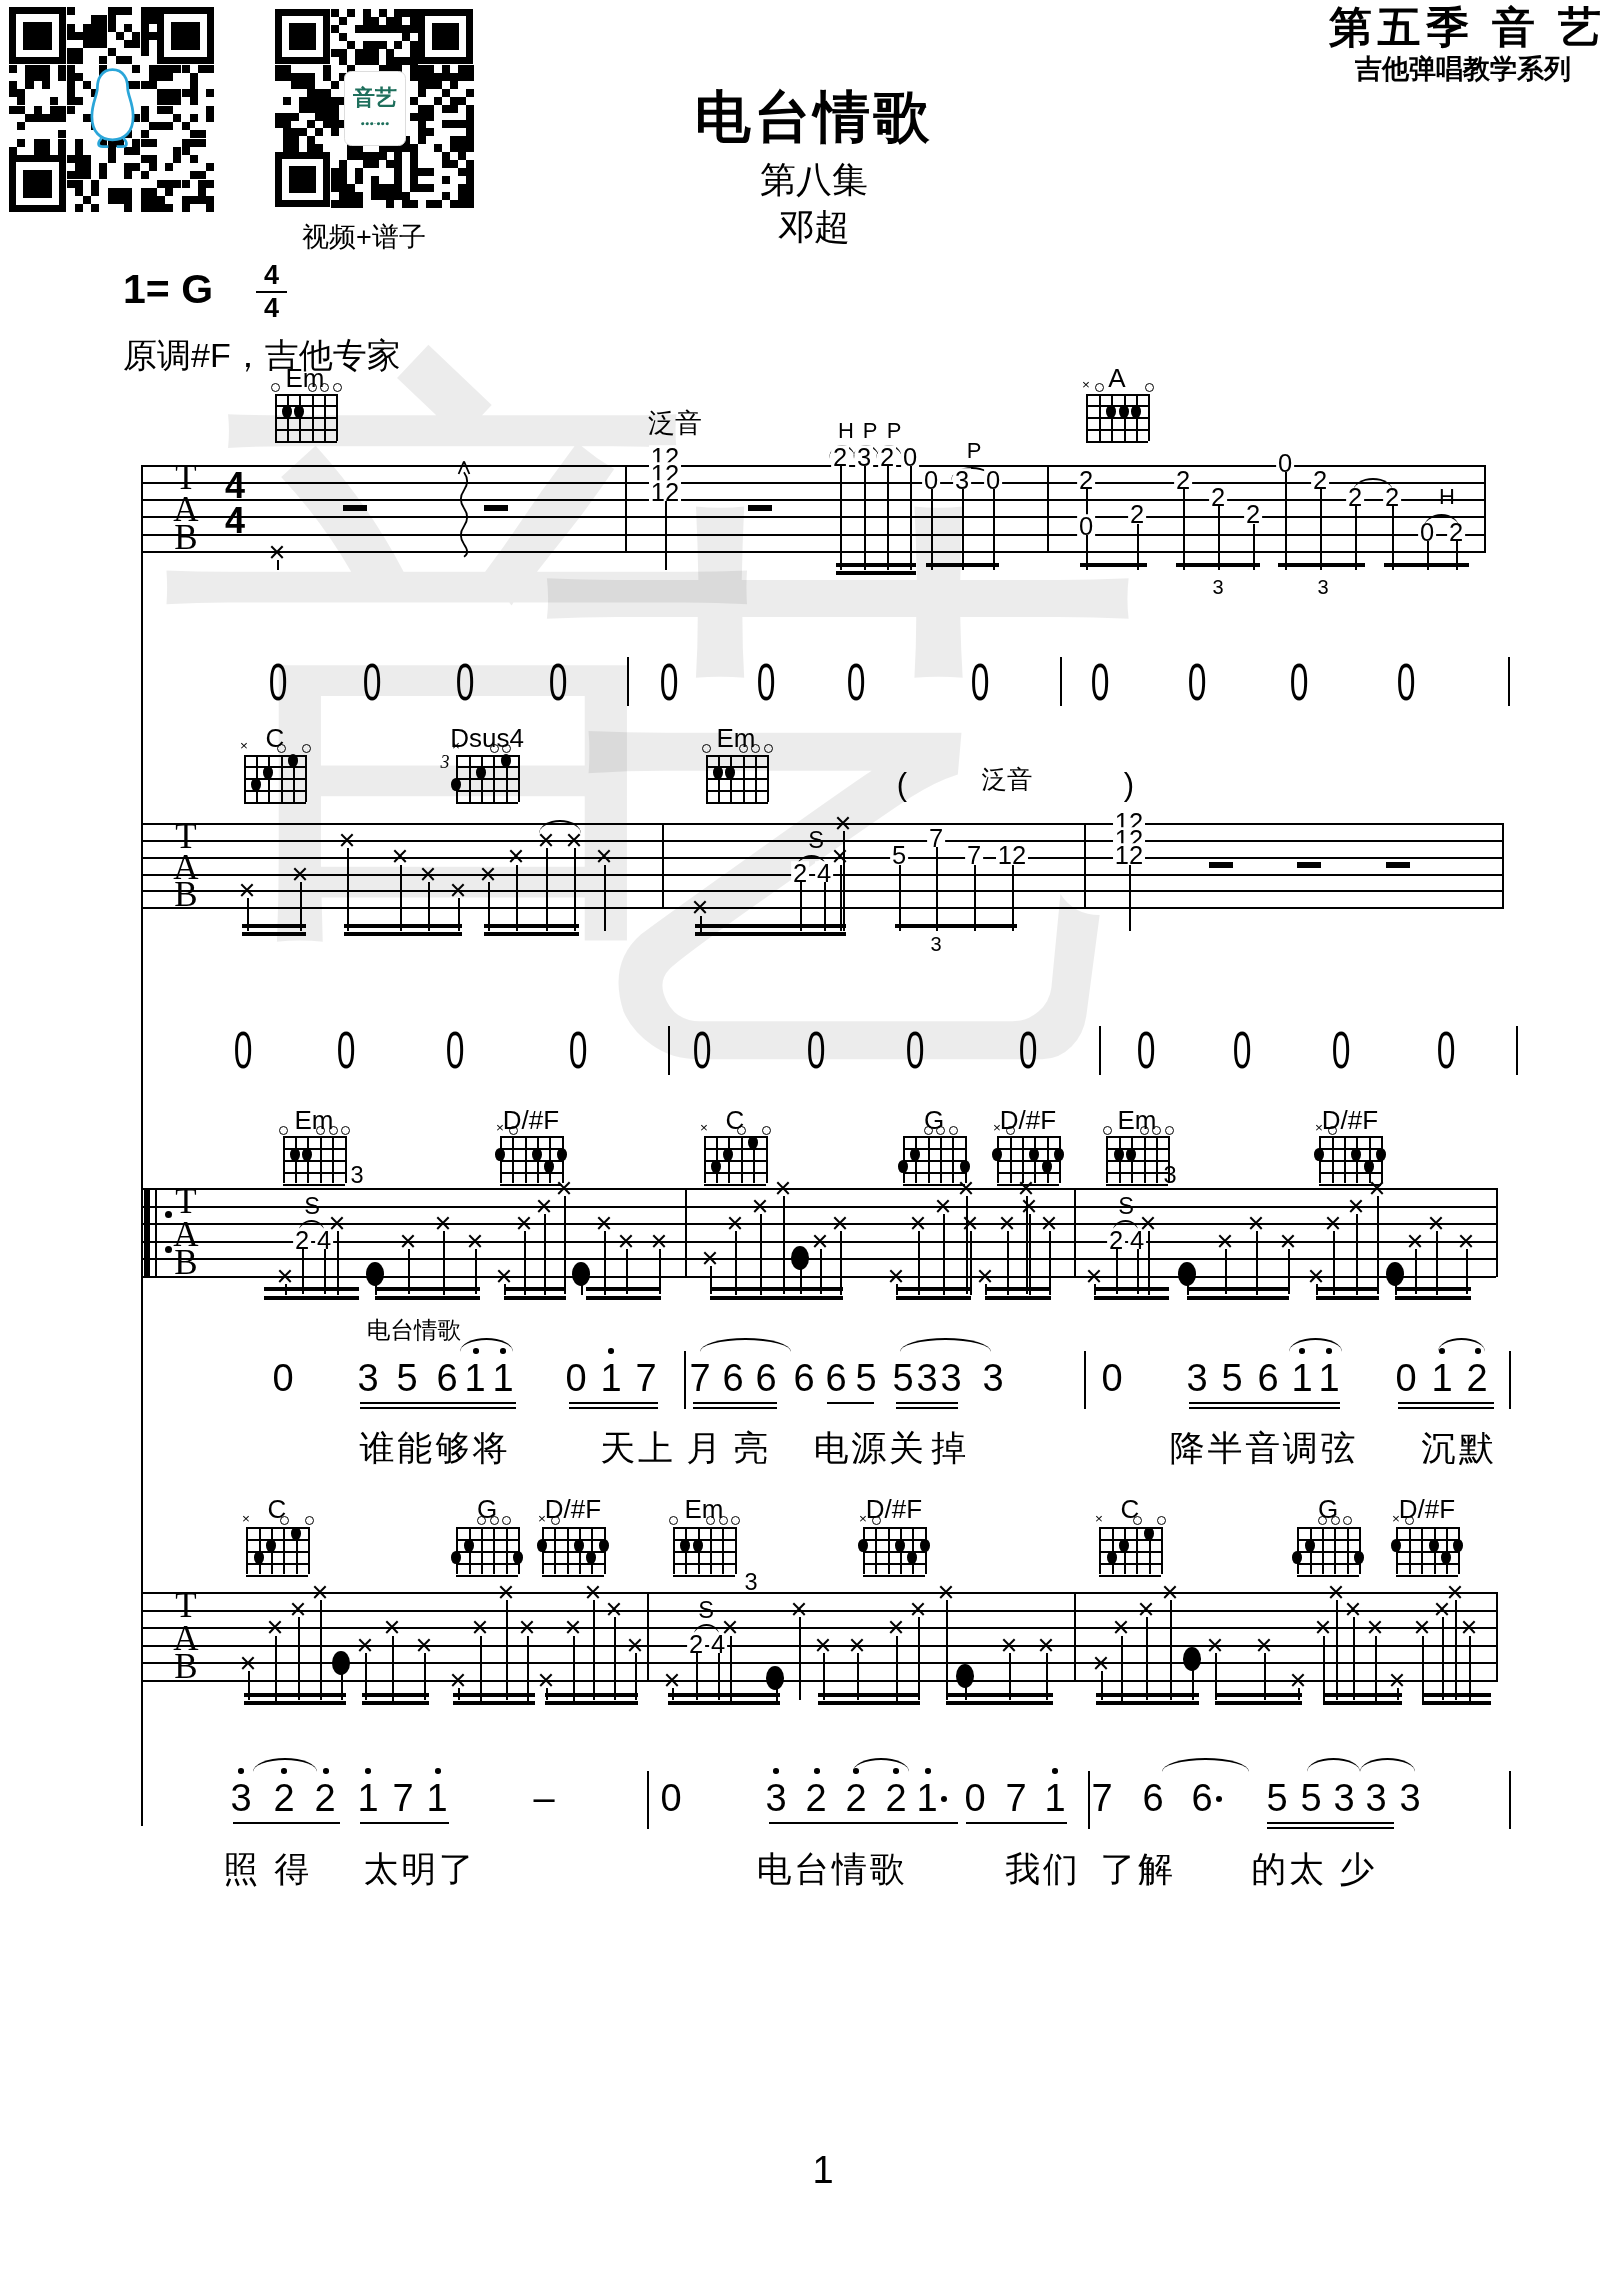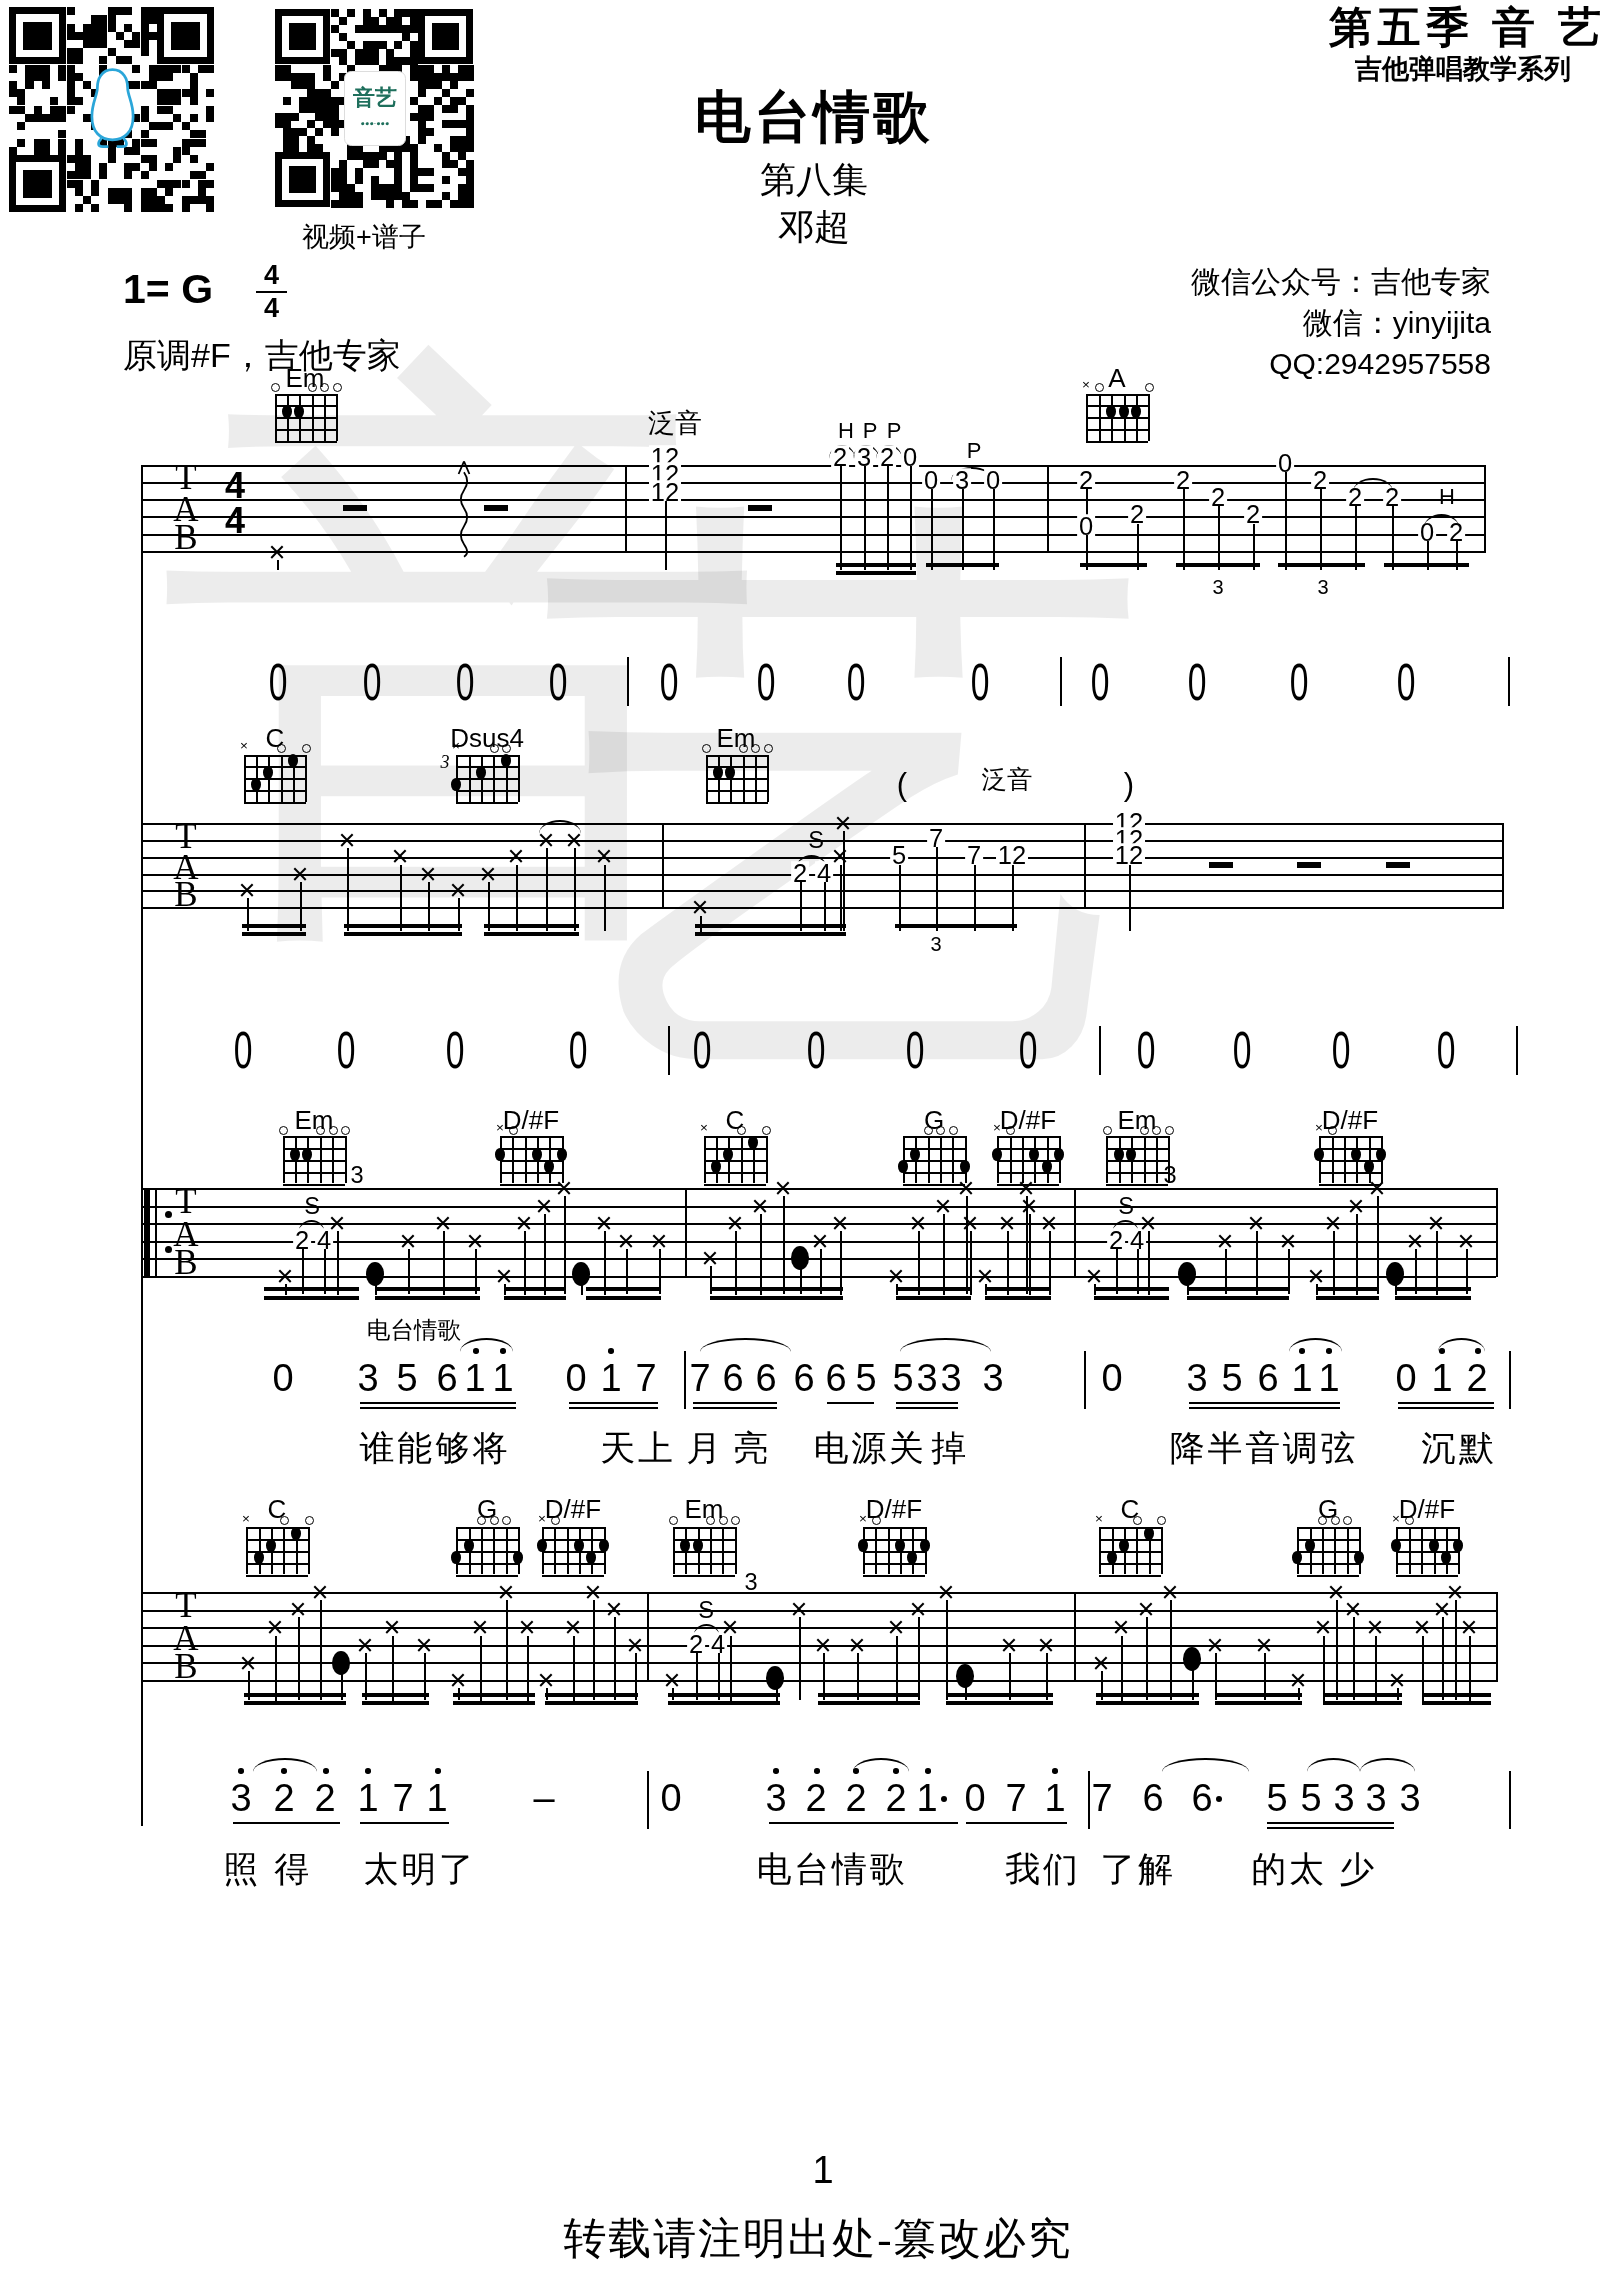--- a/index.html
+++ b/index.html
@@ -560,28 +560,22 @@
   <div class="av lay tx cx" style="left:814px;top:209px;font-size:36px;">邓超</div>
 
   <div class="av lay tx" style="left:123px;top:269px;font-size:41px;font-weight:600;">1= G</div>
   <div class="av lay" style="left:256px;top:262px;text-align:center;">
     <div style="font-size:27px;font-weight:bold;line-height:1;">4</div>
     <div class="ln" style="width:31px;height:2.7px;margin:1.8px 0;"></div>
     <div style="font-size:27px;font-weight:bold;line-height:1;">4</div>
   </div>
   <div class="av lay tx" style="left:123px;top:338px;font-size:34px;">原调#F，吉他专家</div>
 
-  <div class="av lay contact" style="right:132px;top:262px;">
-    <div>微信公众号：吉他专家</div>
-    <div>微信：yinyijita</div>
-    <div>QQ:2942957558</div>
-  </div>
 
   <div class="av lay tx cx" style="left:823px;top:2151px;font-size:38px;">1</div>
-  <div class="av lay tx cx serif" style="left:818px;top:2217px;font-size:43px;letter-spacing:1.8px;">转载请注明出处-篡改必究</div>
 
 <div class="av lay ln" style="left: 141px; top: 465px; width: 1.8px; height: 1361px;"></div>
     <div class="av lay ln" style="left: 141px; top: 465px; width: 1343px; height: 1.8px;"></div>
     <div class="av lay ln" style="left: 141px; top: 482px; width: 1343px; height: 1.8px;"></div>
     <div class="av lay ln" style="left: 141px; top: 499px; width: 1343px; height: 1.8px;"></div>
     <div class="av lay ln" style="left: 141px; top: 516px; width: 1343px; height: 1.8px;"></div>
     <div class="av lay ln" style="left: 141px; top: 534px; width: 1343px; height: 1.8px;"></div>
     <div class="av lay ln" style="left: 141px; top: 551px; width: 1343px; height: 1.8px;"></div>
     <div class="av lay ln" style="left: 1484px; top: 465px; width: 1.8px; height: 88px;"></div>
     <div class="av lay ln" style="left: 625px; top: 465px; width: 1.8px; height: 88px;"></div>

